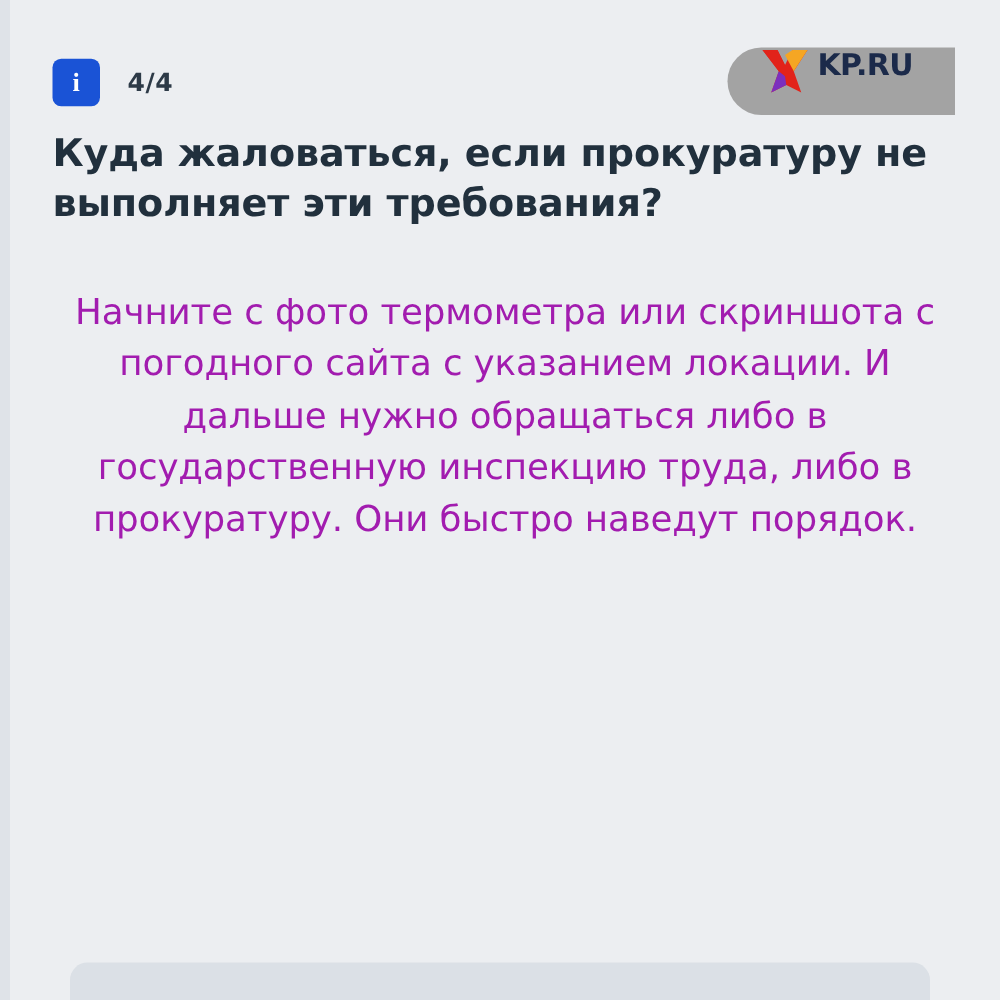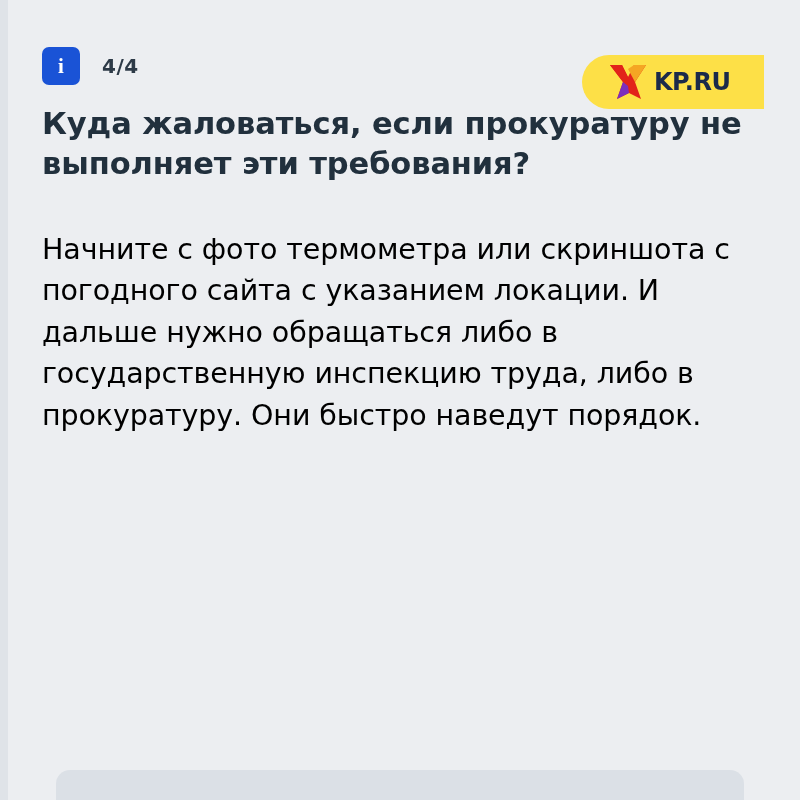--- a/index.html
+++ b/index.html
@@ -57,27 +57,27 @@
     margin-left: 22px;
     font-size: 20px;
     font-weight: bold;
     color: #2d3a47;
     letter-spacing: 0.5px;
     font-family: "DejaVu Sans", sans-serif;
   }
   .logo {
     position: absolute;
     right: 8px;
-    top: 17px;
+    top: 0px;
     width: 182px;
     height: 54px;
-    background: #fde047;
+    background: #a3a3a3;
     border-radius: 27px 0 0 27px;
     display: flex;
-    align-items: center;
+    align-items: flex-start;
     padding-left: 26px;
     box-sizing: border-box;
   }
   .logo-mark {
     width: 40px;
     height: 38px;
     position: relative;
     flex: none;
     margin-right: 6px;
   }
@@ -101,23 +101,24 @@
     font-size: 30.5px;
     line-height: 1.32;
     color: #21303d;
     margin: 0 0 44px 0;
     letter-spacing: -0.1px;
   }
   .para {
     font-family: "DejaVu Sans", sans-serif;
     font-size: 28.5px;
     line-height: 1.46;
-    color: #000000;
+    color: #a21caf;
     margin: 0 0 38px 0;
     letter-spacing: -0.1px;
+    text-align: center;
   }
   .para:last-child { margin-bottom: 0; }
   .bottom-bar {
     position: absolute;
     left: 56px;
     right: 56px;
     bottom: 0;
     height: 30px;
     background: #dbe0e6;
     border-radius: 14px 14px 0 0;

